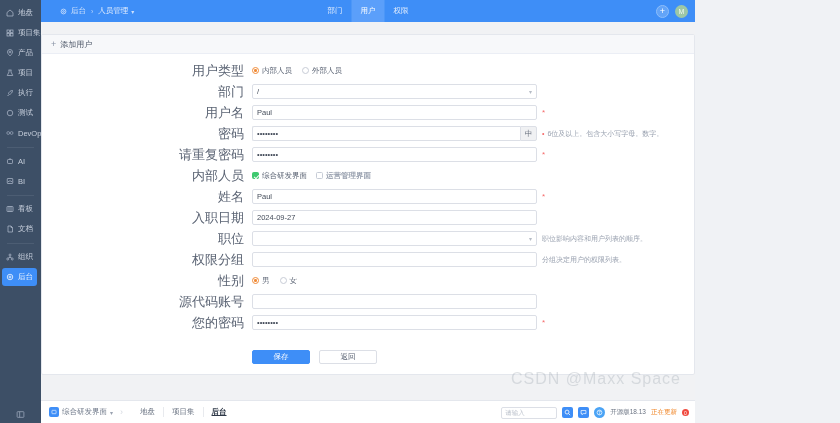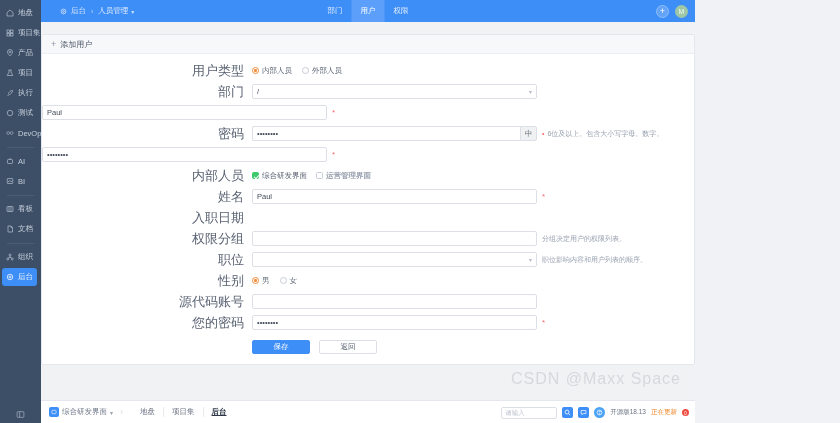--- a/index.html
+++ b/index.html
@@ -199,21 +199,21 @@
   
   .pwd-wrap { display: flex; width: 285px; }
   .pwd-wrap .finput { border-right: none; border-radius: 2px 0 0 2px; }
   .pwd-strength {
     width: 17px; height: 15px; flex: none;
     background: #f0f1f3; border: 1px solid #dcdfe6; border-radius: 0 2px 2px 0;
     display: flex; align-items: center; justify-content: center;
     color: #626a78; font-size: 7.5px;
   }
 
-  .btnrow { display: flex; margin-top: 10px; }
+  .btnrow { display: flex; margin-top: 20px; }
   .btnrow .spacer { width: 210px; flex: none; }
   .btn {
     height: 14px; min-width: 58px;
     display: inline-flex; align-items: center; justify-content: center;
     font-size: 7.5px; border-radius: 2px; cursor: pointer;
     font-family: "Liberation Sans", sans-serif;
   }
   .btn-primary { background: #3e8ef7; color: #fff; border: 1px solid #3e8ef7; margin-right: 9px; }
   .btn-default { background: #fff; color: #5a6373; border: 1px solid #dcdfe6; }
 
@@ -481,38 +481,40 @@
             <div class="flabel">部门</div>
             <div class="fctl ctl-wide">
               <div class="fselect">
                 <span>/</span>
                 <span class="caret">▾</span>
               </div>
             </div>
           </div>
 
           <div class="frow">
+            <div class="flabel">用户名</div>
             <div class="fctl ctl-wide">
               <input class="finput" value="Paul" style="">
             </div>
             <span class="req">*</span>
           </div>
 
           <div class="frow">
             <div class="flabel">密码</div>
             <div class="fctl ctl-wide">
               <div class="pwd-wrap">
                 <input class="finput" type="text" value="••••••••" style="">
                 <div class="pwd-strength">中</div>
               </div>
             </div>
             <span class="hint red-dot">6位及以上。包含大小写字母。数字。</span>
           </div>
 
           <div class="frow">
+            <div class="flabel">请重复密码</div>
             <div class="fctl ctl-wide">
               <input class="finput" type="text" value="••••••••" style="">
             </div>
             <span class="req">*</span>
           </div>
 
           <div class="frow">
             <div class="flabel">内部人员</div>
             <div class="fctl ctl-wide">
               <div class="check-grp">
@@ -531,39 +533,42 @@
           <div class="frow">
             <div class="flabel">姓名</div>
             <div class="fctl ctl-wide">
               <input class="finput" value="Paul" style="">
             </div>
             <span class="req">*</span>
           </div>
 
           <div class="frow">
             <div class="flabel">入职日期</div>
-          </div>
-
-          <div class="frow">
-            <div class="flabel">权限分组</div>
-            <div class="fctl ctl-wide">
-              <input class="finput" value="" style="">
-            </div>
-            <span class="hint">分组决定用户的权限列表。</span>
+            <div class="fctl ctl-wide">
+              <input class="finput" value="2024-09-27" style="">
+            </div>
           </div>
 
           <div class="frow">
             <div class="flabel">职位</div>
             <div class="fctl ctl-wide">
               <div class="fselect">
                 <span></span>
                 <span class="caret">▾</span>
               </div>
             </div>
             <span class="hint">职位影响内容和用户列表的顺序。</span>
+          </div>
+
+          <div class="frow">
+            <div class="flabel">权限分组</div>
+            <div class="fctl ctl-wide">
+              <input class="finput" value="" style="">
+            </div>
+            <span class="hint">分组决定用户的权限列表。</span>
           </div>
 
 
           <div class="frow">
             <div class="flabel">性别</div>
             <div class="fctl ctl-wide">
               <div class="radio-grp">
                 <div class="radio on">
                   <span class="rdot"></span>
                   <span>男</span>

